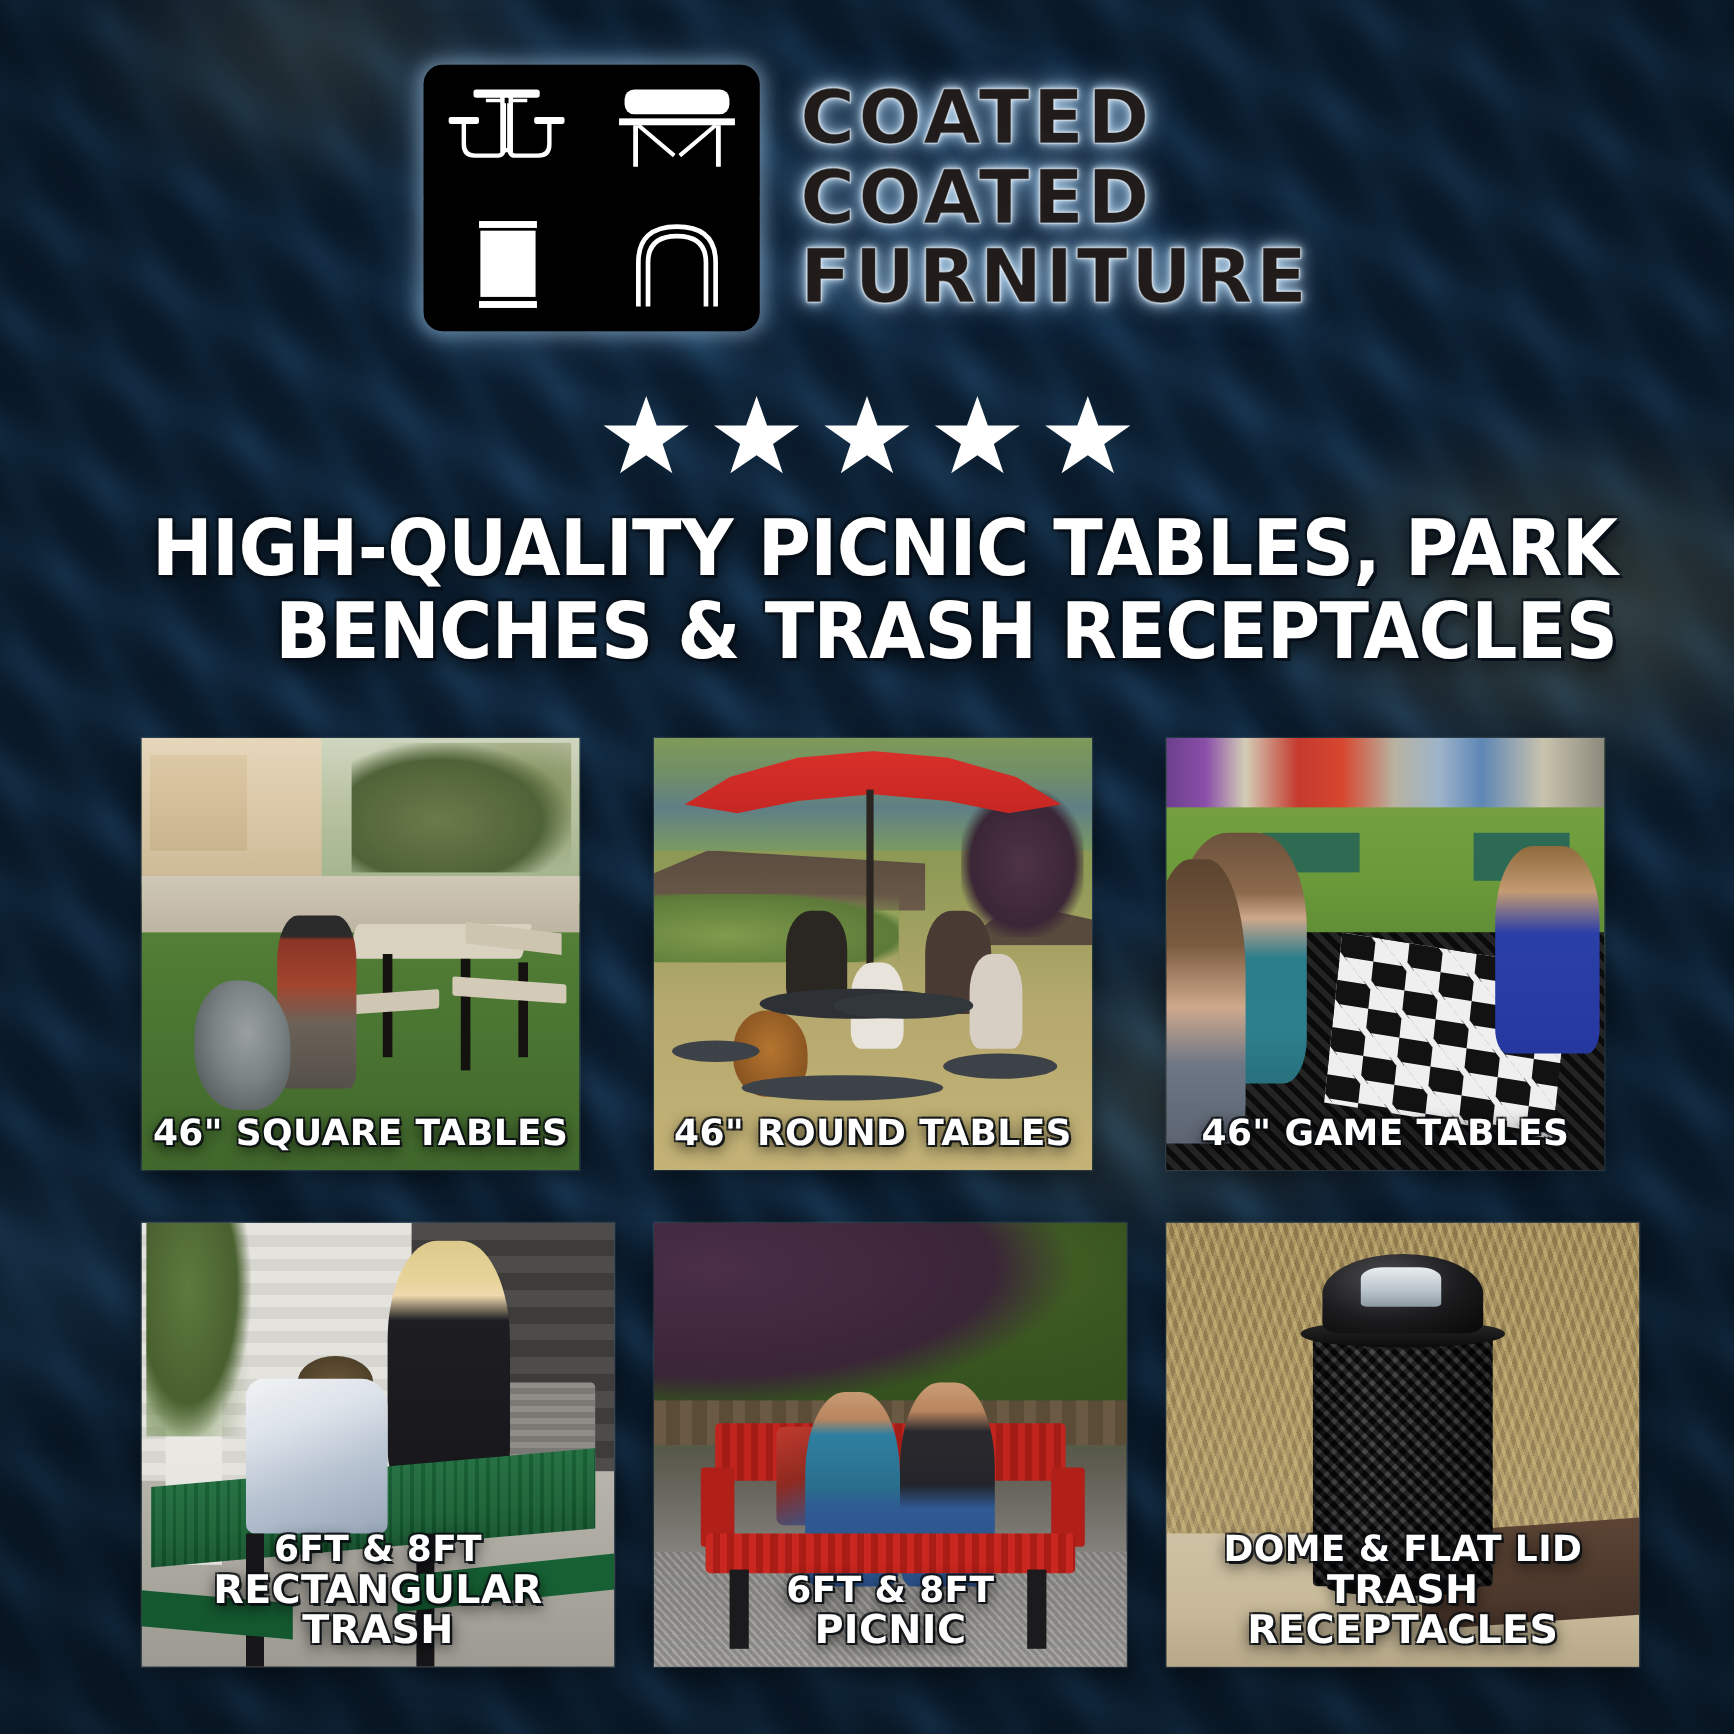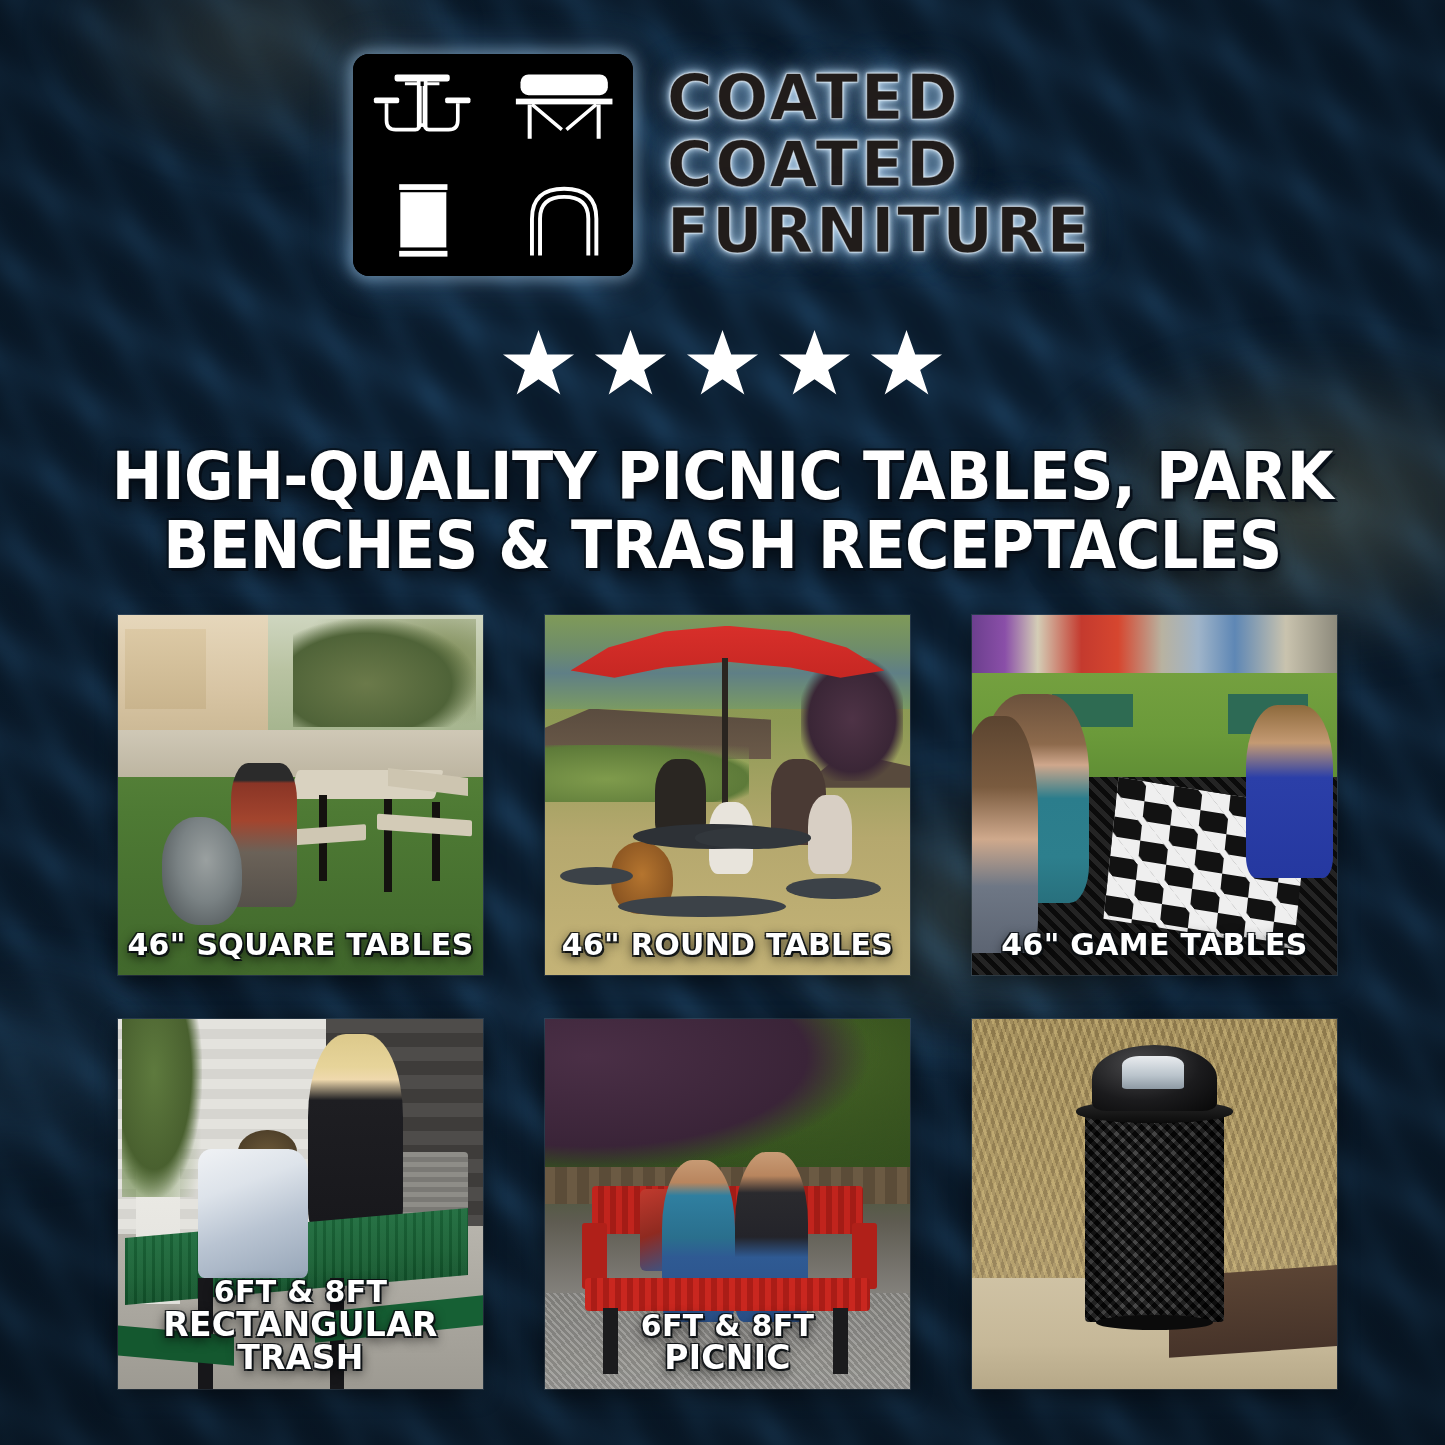--- a/index.html
+++ b/index.html
@@ -69,35 +69,35 @@
        0 0 22px rgba(150,195,235,.65), 0 0 40px rgba(120,170,220,.45);
     -webkit-text-stroke:1px rgba(225,240,252,.55);}
 
   
   .stars{position:absolute;left:0;right:0;top:330px;text-align:center;
          display:flex;justify-content:center;gap:18px;}
   .star{width:74px;height:70px;background:#fff;
         clip-path:polygon(50% 0%,61.8% 35%,98% 35%,68.5% 57%,79.5% 92%,50% 70.5%,20.5% 92%,31.5% 57%,2% 35%,38.2% 35%);}
 
   
-  .headline{position:absolute;left:50px;right:50px;top:443px;text-align:center;}
+  .headline{position:absolute;left:50px;right:50px;top:424px;text-align:right;}
   .headline-line{font-family:"DejaVu Sans",sans-serif;font-weight:700;
     font-size:65px;line-height:1.06;letter-spacing:-.5px;color:#ffffff;
     transform:scaleX(.93);
     text-shadow: 3px 3px 0 rgba(6,14,24,.92), -2px -2px 0 rgba(6,14,24,.55),
                  2px -2px 0 rgba(6,14,24,.55), -2px 2px 0 rgba(6,14,24,.55),
                  0 6px 18px rgba(0,0,0,.75);}
 
   
   .grid{position:absolute;left:118px;top:615px;width:1207px;
         display:grid;grid-template-columns:repeat(3,365px);
         column-gap:62px;row-gap:44px;}
   .tile{position:relative;width:365px;height:360px;overflow:hidden;
         box-shadow:0 0 0 1px rgba(255,255,255,.10), 0 6px 20px rgba(0,0,0,.45);}
-  .tile.tall{height:370px;}
+  .tile.tall{height:370px;padding-left:29px;}
   .photo{position:absolute;inset:0;}
   .cap{position:absolute;left:0;right:0;bottom:14px;text-align:center;
        font-family:"DejaVu Sans",sans-serif;font-weight:700;color:#fff;
        font-size:30px;line-height:1.02;letter-spacing:.3px;
        text-shadow: 2px 2px 0 rgba(10,14,18,.9), -1.5px -1.5px 0 rgba(10,14,18,.75),
                     1.5px -1.5px 0 rgba(10,14,18,.75), -1.5px 1.5px 0 rgba(10,14,18,.75),
                     0 4px 12px rgba(0,0,0,.8);}
   .cap .l2{display:block;font-size:33px;}
 
   
@@ -468,16 +468,20 @@
       <div class="photo p6">
         <div class="grassdry"></div>
           <div class="walk"></div>
           <div class="mulch"></div>
         <div class="can"></div>
           <div class="base"></div>
         <div class="rim"></div>
           <div class="dome"></div>
           <div class="slot"></div>
       </div>
+      <div class="cap">
+        <span>DOME &amp; FLAT LID</span>
+        <span class="l2">TRASH RECEPTACLES</span>
+      </div>
     </div>
 
   </div>
 </div>
 
 </body></html>

